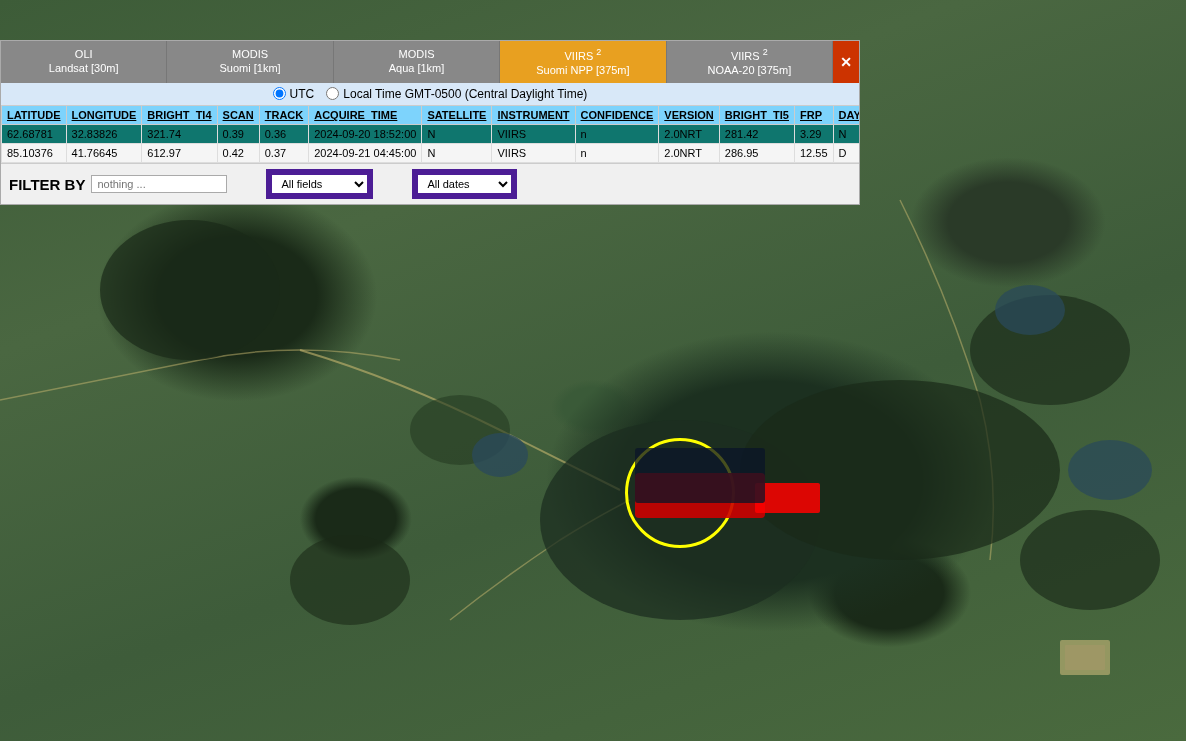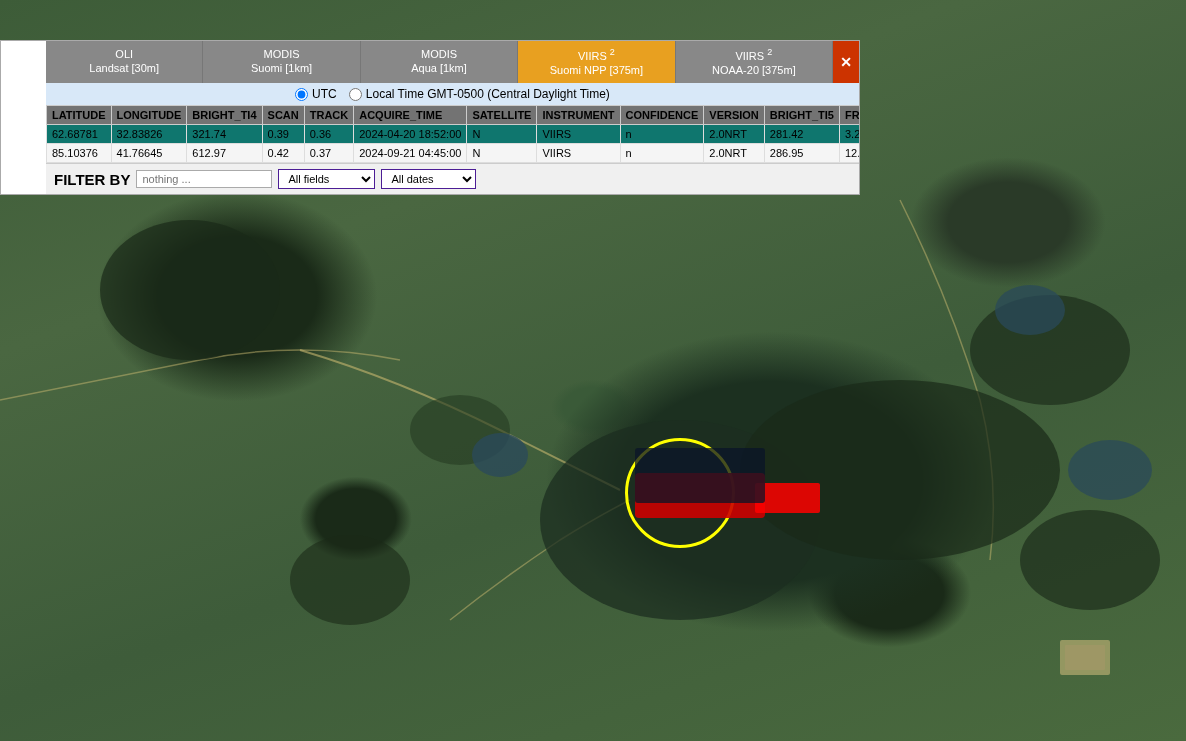--- a/index.html
+++ b/index.html
@@ -37,21 +37,20 @@
     }
 
     .overlay-panel {
       position: absolute;
       top: 40px;
       left: 0;
       width: 860px;
       z-index: 10;
       background: #fff;
       border: 1px solid #aaa;
-      padding-left: 45px;
     }
 
     .tabs-row {
       display: flex;
       background: #888;
     }
 
     .tab {
       flex: 1;
       padding: 6px 4px;
@@ -92,37 +91,38 @@
       padding: 4px 8px;
       display: flex;
       align-items: center;
       gap: 12px;
       font-size: 12px;
       justify-content: center;
     }
 
     .radio-label {
       display: flex;
-      align-items: center;
+      align-items: flex-start;
       gap: 4px;
       cursor: pointer;
     }
 
     .table-container {
       overflow-x: auto;
     }
 
     table {
       width: 100%;
       border-collapse: collapse;
       font-size: 11px;
     }
 
     thead tr {
-      background: #737373;
+      background: #7dd3fc;
+      text-decoration: underline;
     }
 
     thead th {
       padding: 3px 5px;
       border: 1px solid #ccc;
       text-align: left;
       font-weight: bold;
       white-space: nowrap;
       color: #000;
       font-size: 11px;
@@ -160,23 +160,24 @@
     .filter-input {
       padding: 2px 5px;
       border: 1px solid #aaa;
       font-size: 11px;
       color: #999;
       width: 136px;
     }
 
     .filter-select {
       padding: 2px 5px;
-      border: 1px solid #4c1d95;
+      border: 6px solid #4c1d95;
       font-size: 11px;
       background: #fff;
+      margin-left: 33px;
     }
 
     
     .fire-circle {
       position: absolute;
       border: 3px solid yellow;
       border-radius: 50%;
       width: 110px;
       height: 110px;
       top: 438px;
@@ -315,21 +316,21 @@
           <th>DAYNIGHT</th>
         </tr>
       </thead>
       <tbody id="table-body">
       <tr>
             <td>62.68781</td>
             <td>32.83826</td>
             <td>321.74</td>
             <td>0.39</td>
             <td>0.36</td>
-            <td>2024-04-20 18:52:00</td>
+            <td>2024-09-20 18:52:00</td>
             <td>N</td>
             <td>VIIRS</td>
             <td>n</td>
             <td>2.0NRT</td>
             <td>281.42</td>
             <td>3.29</td>
             <td>N</td>
           </tr>
           <tr>
             <td>85.10376</td>

